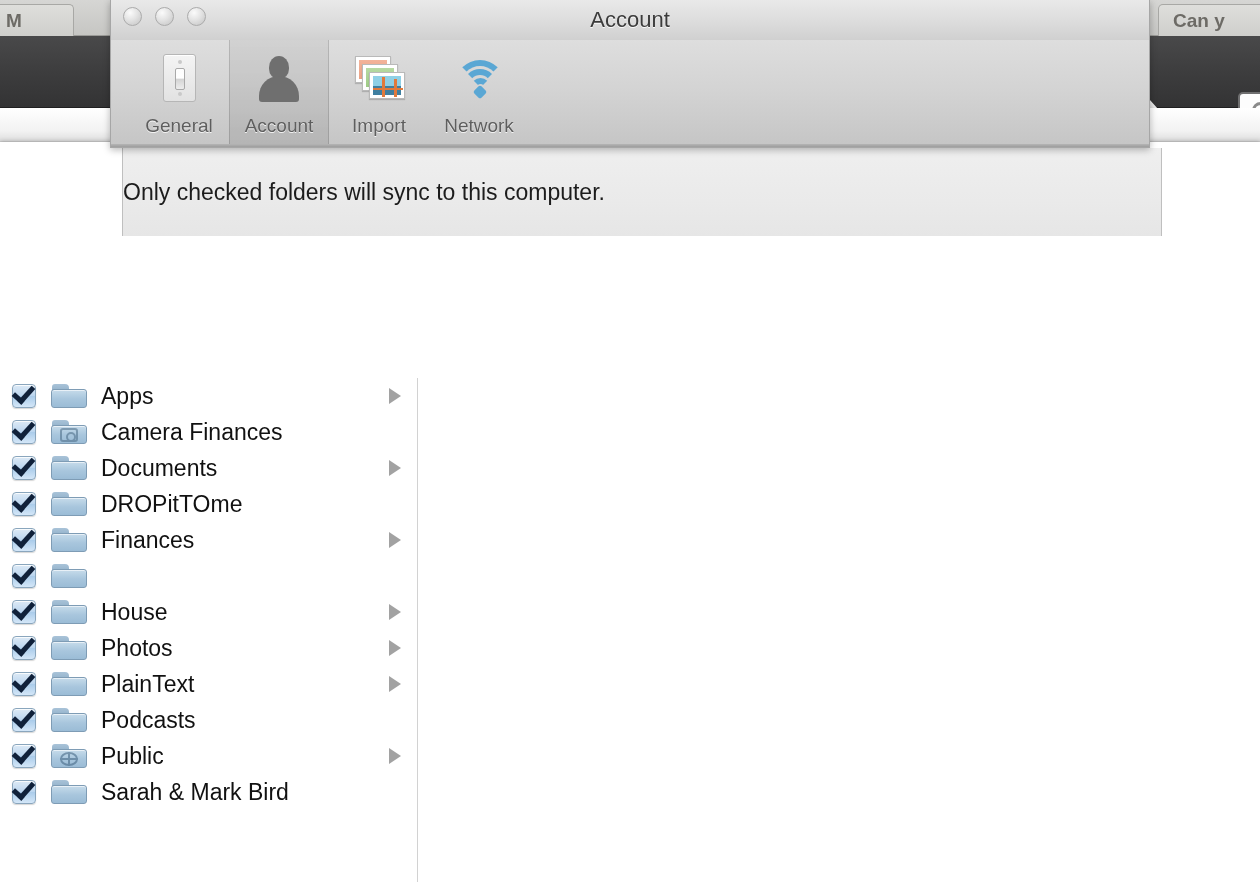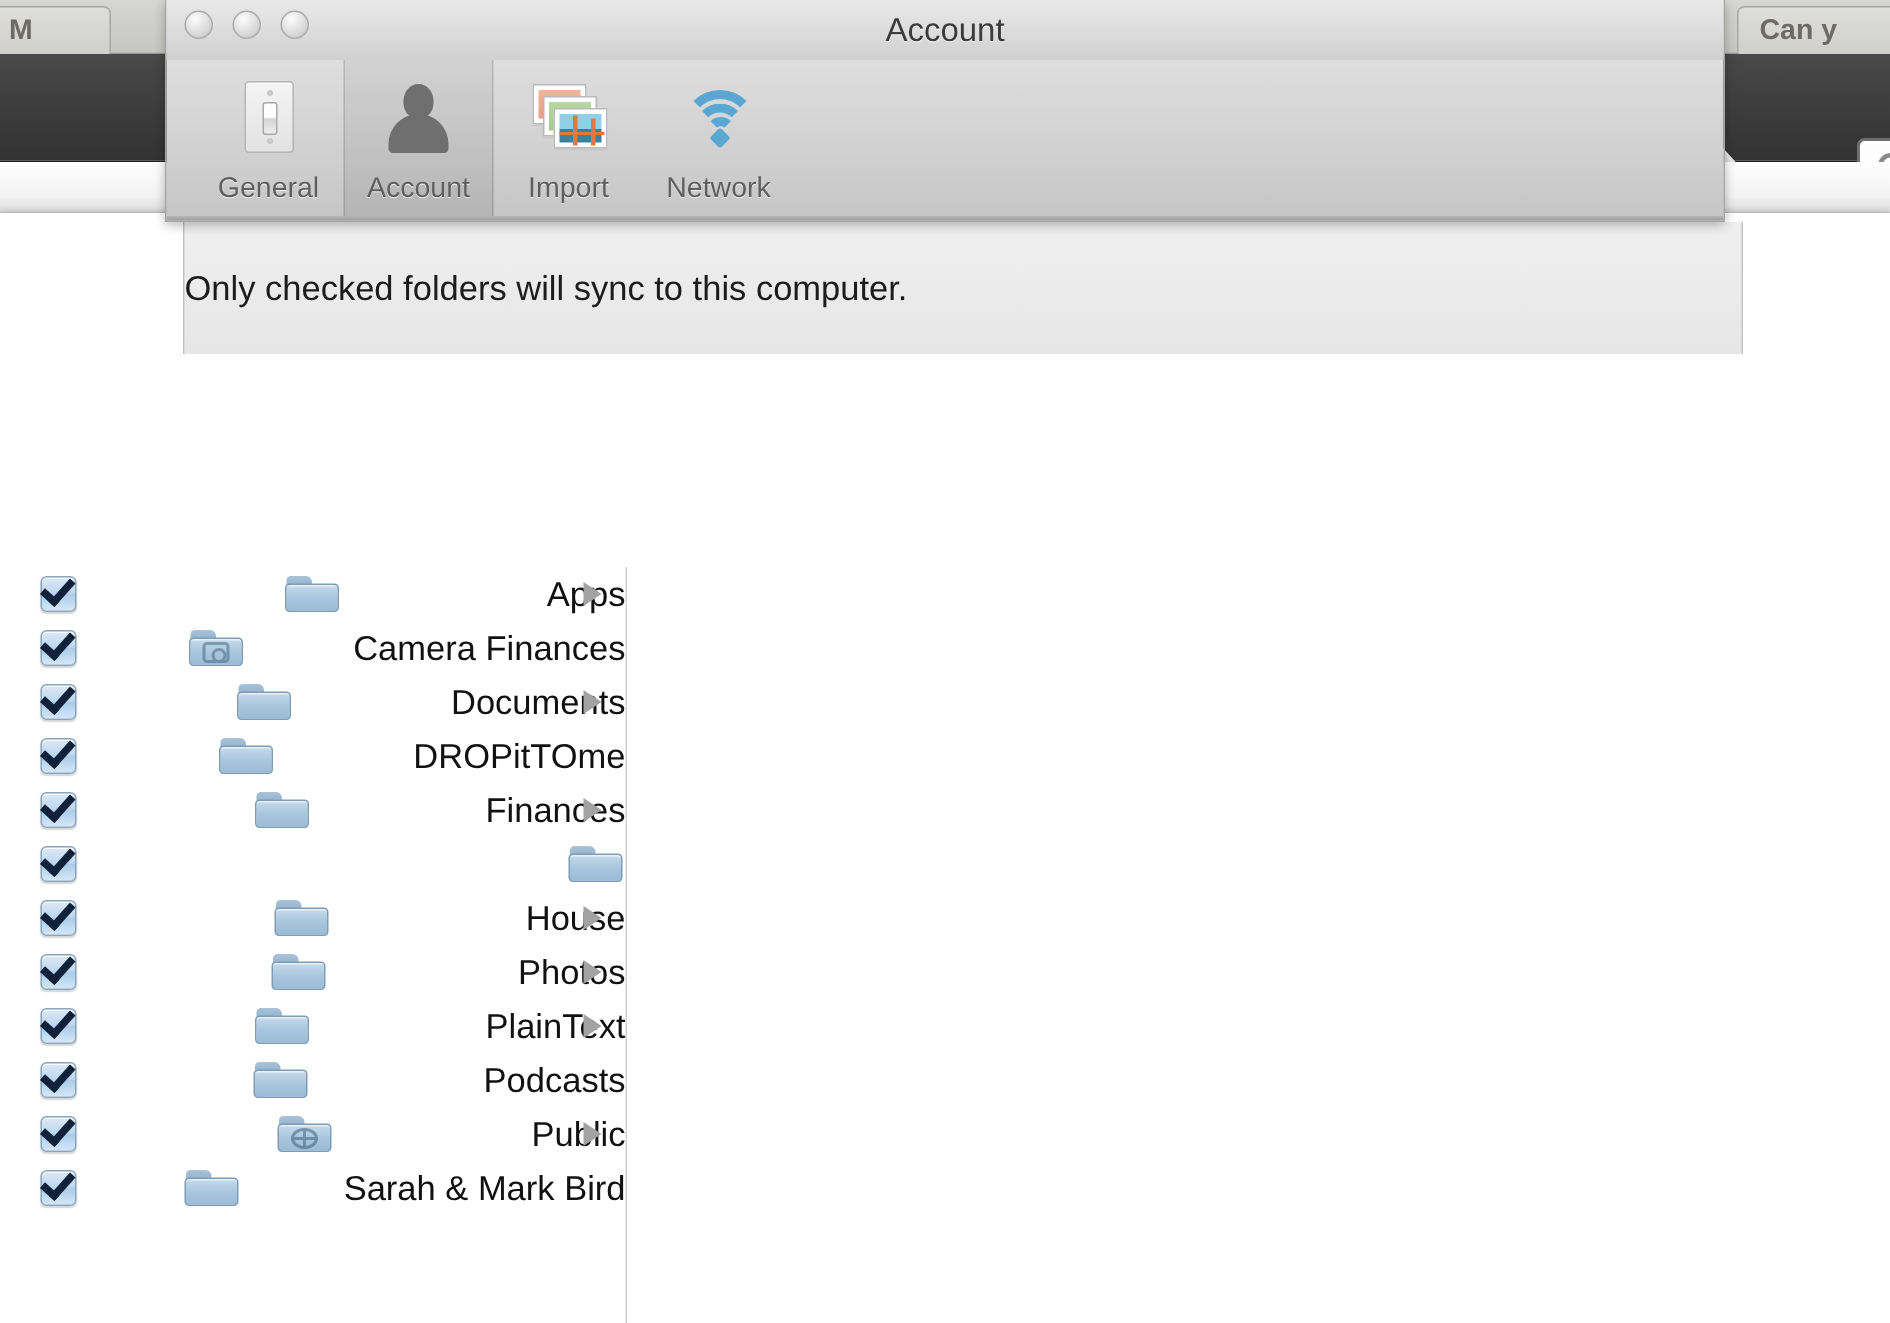--- a/index.html
+++ b/index.html
@@ -224,23 +224,22 @@
     background: #ffffff;
     border-bottom: 1px solid #c8c8c8;
   }
   #list-divider {
     position: absolute; left: 417px; top: 0px; width: 1px; height: 540px;
     background: #d2d2d2;
   }
 
   #folder-list { position: absolute; left: 0; top: 0; width: 417px; }
   .row {
-    display: flex; align-items: center; height: 36px; padding-left: 27px;
+    display: flex; align-items: center; height: 36px; padding-left: 12px;
     position: relative;
-    justify-content: space-between;
   }
 
   .cb {
     width: 24px; height: 24px; flex: none; position: relative;
     border-radius: 4px;
     background: linear-gradient(to bottom, #ddeaf6 0%, #bcd6ef 48%, #a9cbea 50%, #d4e7f8 100%);
     border: 1px solid #8aa6bd;
     box-shadow: inset 0 1px 0 rgba(255,255,255,0.8), 0 1px 1px rgba(0,0,0,0.16);
   }
   .cb .tick {

